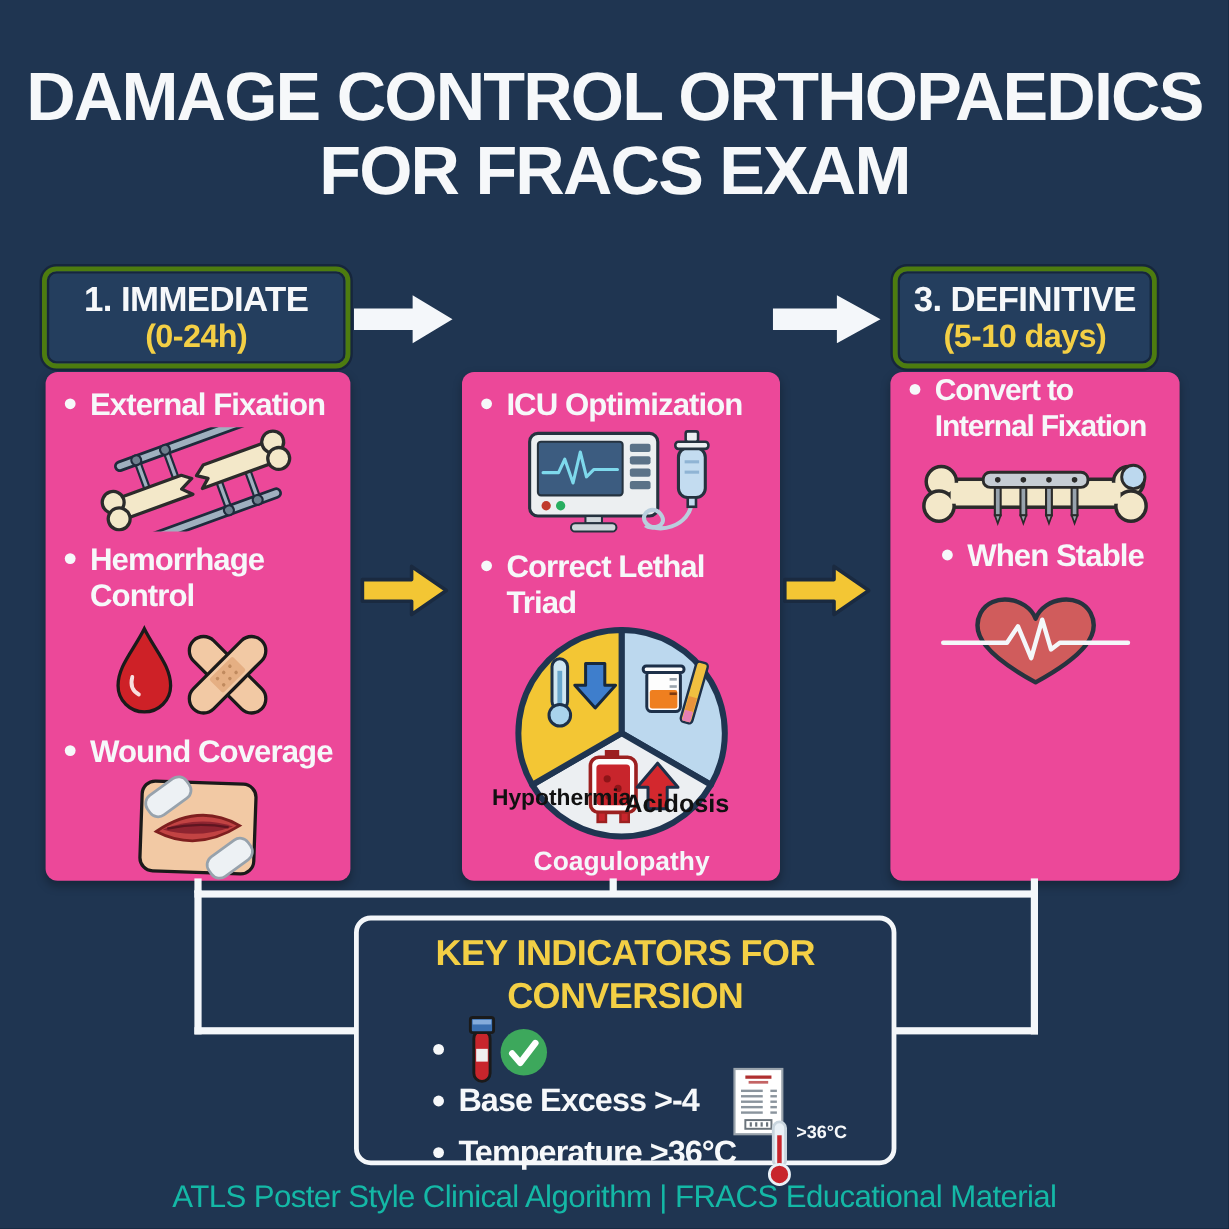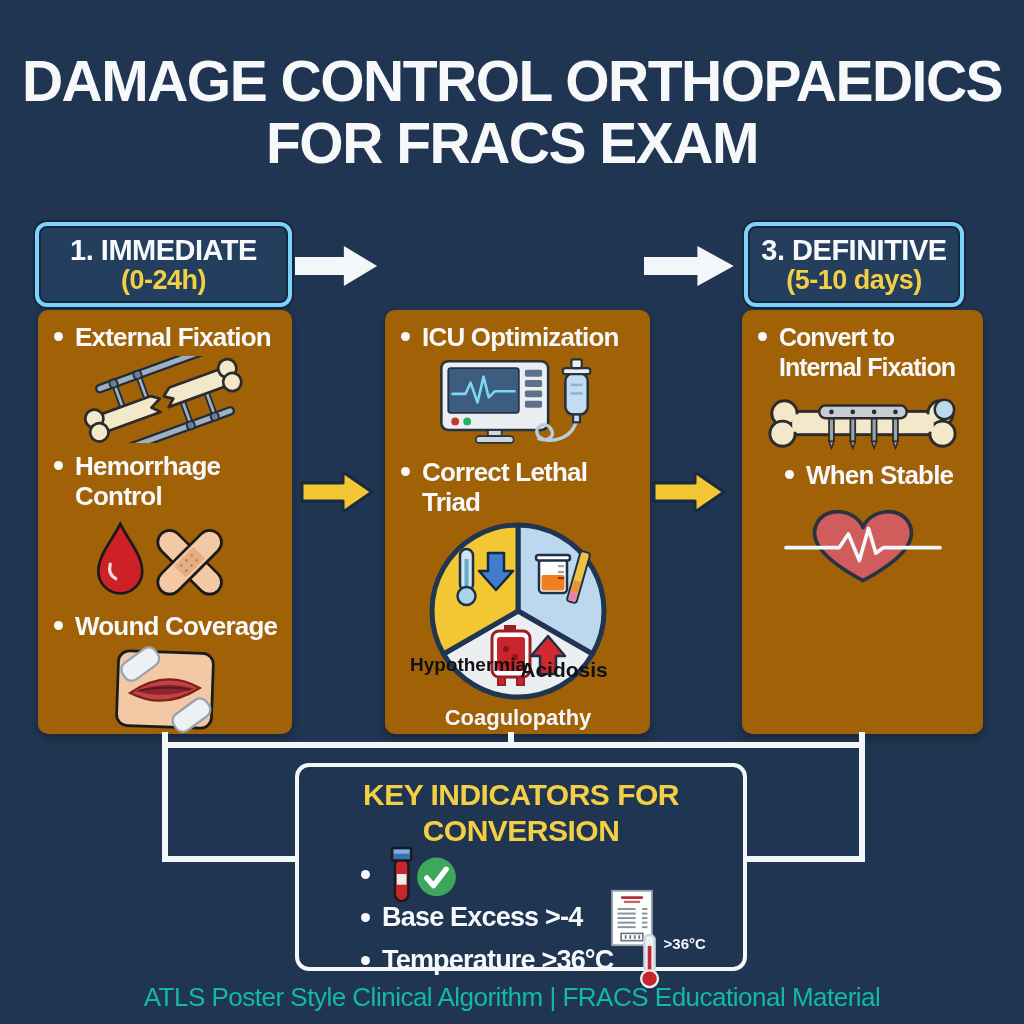--- a/index.html
+++ b/index.html
@@ -11,30 +11,30 @@
   
   .title{
     position:absolute;top:50px;left:0;right:0;text-align:center;
     color:#F6F8FA;font-weight:bold;font-size:57px;line-height:62px;
     letter-spacing:-1.5px;
   }
   .title span{display:block;}
   
   .phase-box{
     position:absolute;top:222px;height:85px;box-sizing:border-box;
-    background:#243E5E;border:4px solid #7dd3fc;border-radius:12px;
+    background:#243E5E;border:4px solid #4d7c0f;border-radius:12px;
     box-shadow:0 0 0 2px #16263C, inset 0 0 0 2px #16263C;
     display:flex;flex-direction:column;justify-content:center;align-items:center;
   }
   .phase-heading{color:#F6F8FA;font-weight:bold;font-size:29px;line-height:32px;letter-spacing:-0.5px;}
   .phase-time{color:#F3CF45;font-weight:bold;font-size:27px;line-height:29px;letter-spacing:-0.5px;}
   .hdr-arrow{position:absolute;top:243px;}
   
   .col{
-    position:absolute;top:310px;height:424px;background:#a16207;border-radius:10px;
+    position:absolute;top:310px;height:424px;background:#ec4899;border-radius:10px;
     display:flex;flex-direction:column;box-shadow:0 4px 8px rgba(0,0,0,.28);
   }
   .li{
     display:flex;align-items:flex-start;gap:12px;padding-left:16px;padding-right:6px;
     color:#F6F8FA;font-weight:bold;font-size:26px;letter-spacing:-0.8px;line-height:30px;
   }
   .dot{flex:none;width:9px;height:9px;border-radius:50%;background:#F6F8FA;margin-top:10px;}
   .icon{align-self:center;}
   .pie{overflow:visible;}
   .pie text{font-family:"Liberation Sans",sans-serif;font-weight:bold;}
@@ -223,21 +223,21 @@
         <rect x="99" y="158" width="7" height="8" fill="#C8252C" stroke="#9C2020" stroke-width="2"></rect>
         <polygon points="122,155 138,155 138,137 147,137 130,117 113,137 122,137" fill="#D3282E" stroke="#1D3049" stroke-width="2.5" stroke-linejoin="round"></polygon>
       </g>
       <text x="50" y="152" text-anchor="middle" font-size="19" fill="#111111">Hypothermia</text>
       <text x="146" y="158" text-anchor="middle" font-size="21" fill="#111111">Acidosis</text>
       <text x="100" y="206" text-anchor="middle" font-size="22" fill="#F4F7FA">Coagulopathy</text>
     </svg>
   </div>
 
   <div class="col" style="left:742px;width:241px;">
-    <div class="li" style="margin-top:12px;font-size:25px;letter-spacing:-1px;">
+    <div class="li" style="font-size:25px;letter-spacing:-1px;">
       <span class="dot"></span>
       <span>Convert to Internal Fixation</span>
     </div>
     <svg class="icon" style="margin-top:10px;" width="205" height="64" viewBox="0 0 205 66">
       <rect x="22" y="20" width="160" height="24" fill="#F3E8C9" stroke="#2B2B2B" stroke-width="3"></rect>
       <circle cx="22" cy="22" r="13" fill="#F3E8C9" stroke="#2B2B2B" stroke-width="3"></circle>
       <circle cx="20" cy="43" r="13" fill="#F3E8C9" stroke="#2B2B2B" stroke-width="3"></circle>
       <circle cx="183" cy="22" r="13" fill="#F3E8C9" stroke="#2B2B2B" stroke-width="3"></circle>
       <circle cx="185" cy="43" r="13" fill="#F3E8C9" stroke="#2B2B2B" stroke-width="3"></circle>
       <circle cx="187" cy="18" r="10" fill="#BCD8EE" stroke="#2B2B2B" stroke-width="2.5"></circle>

